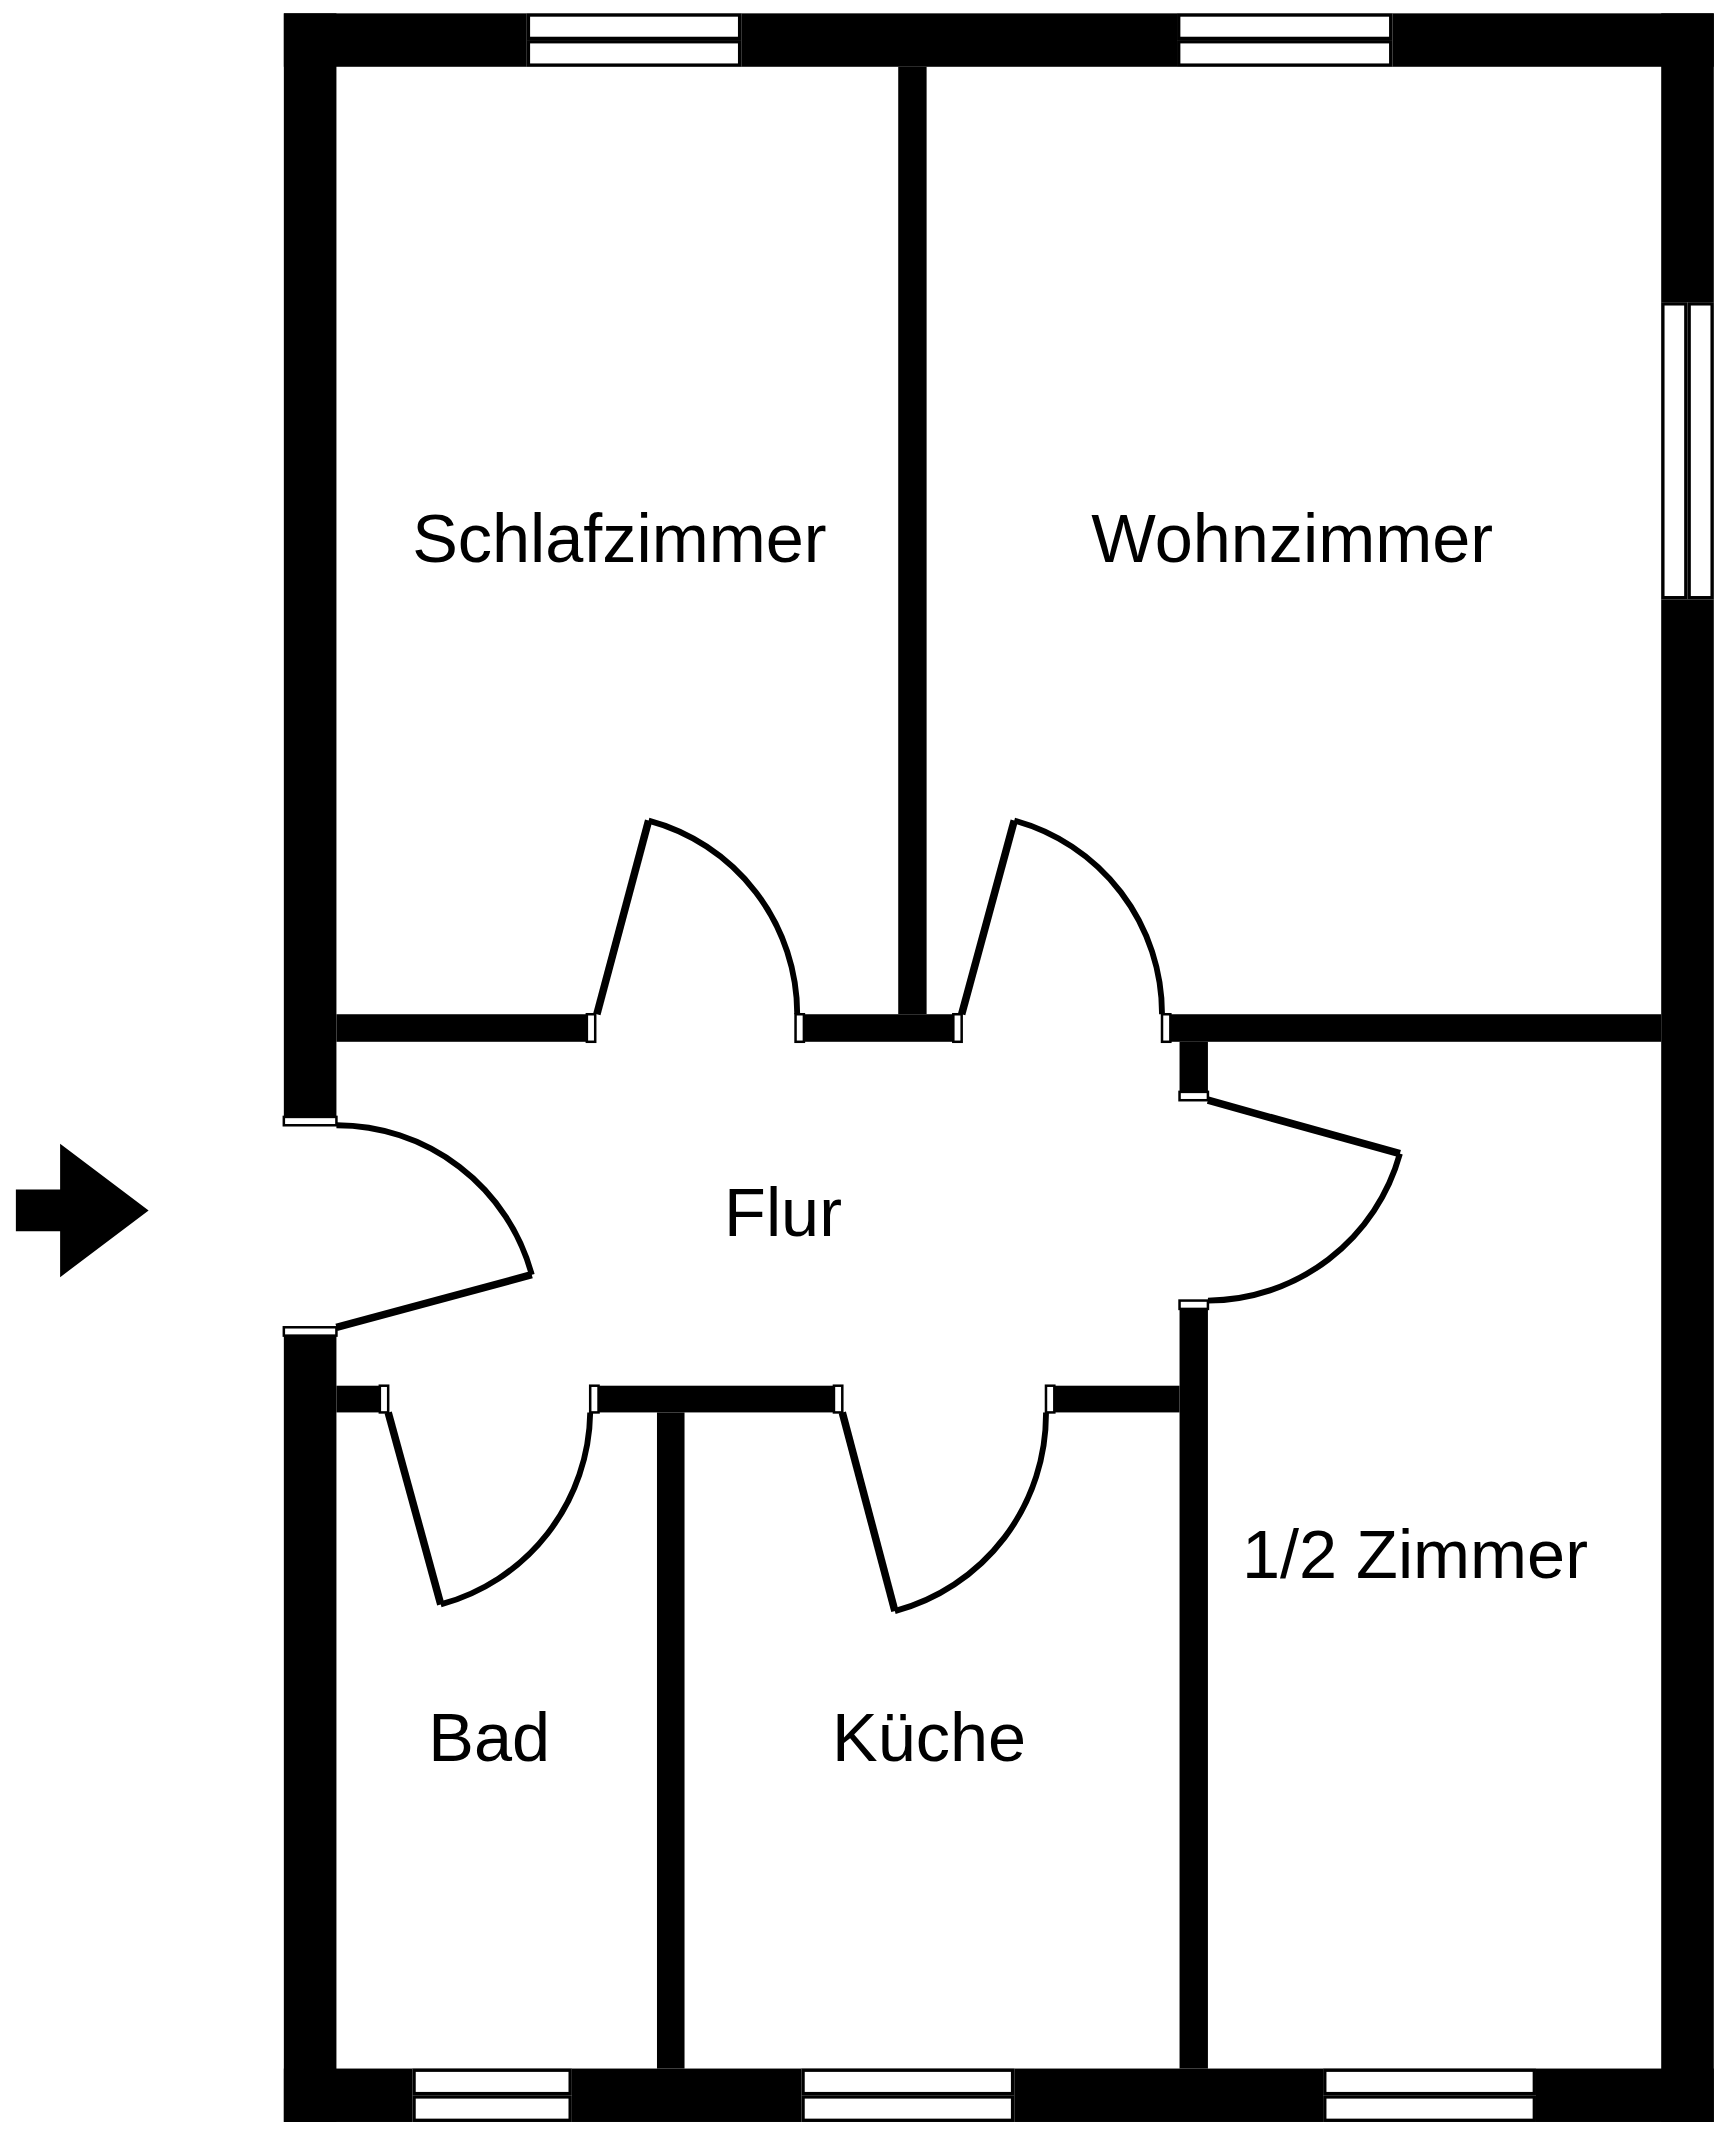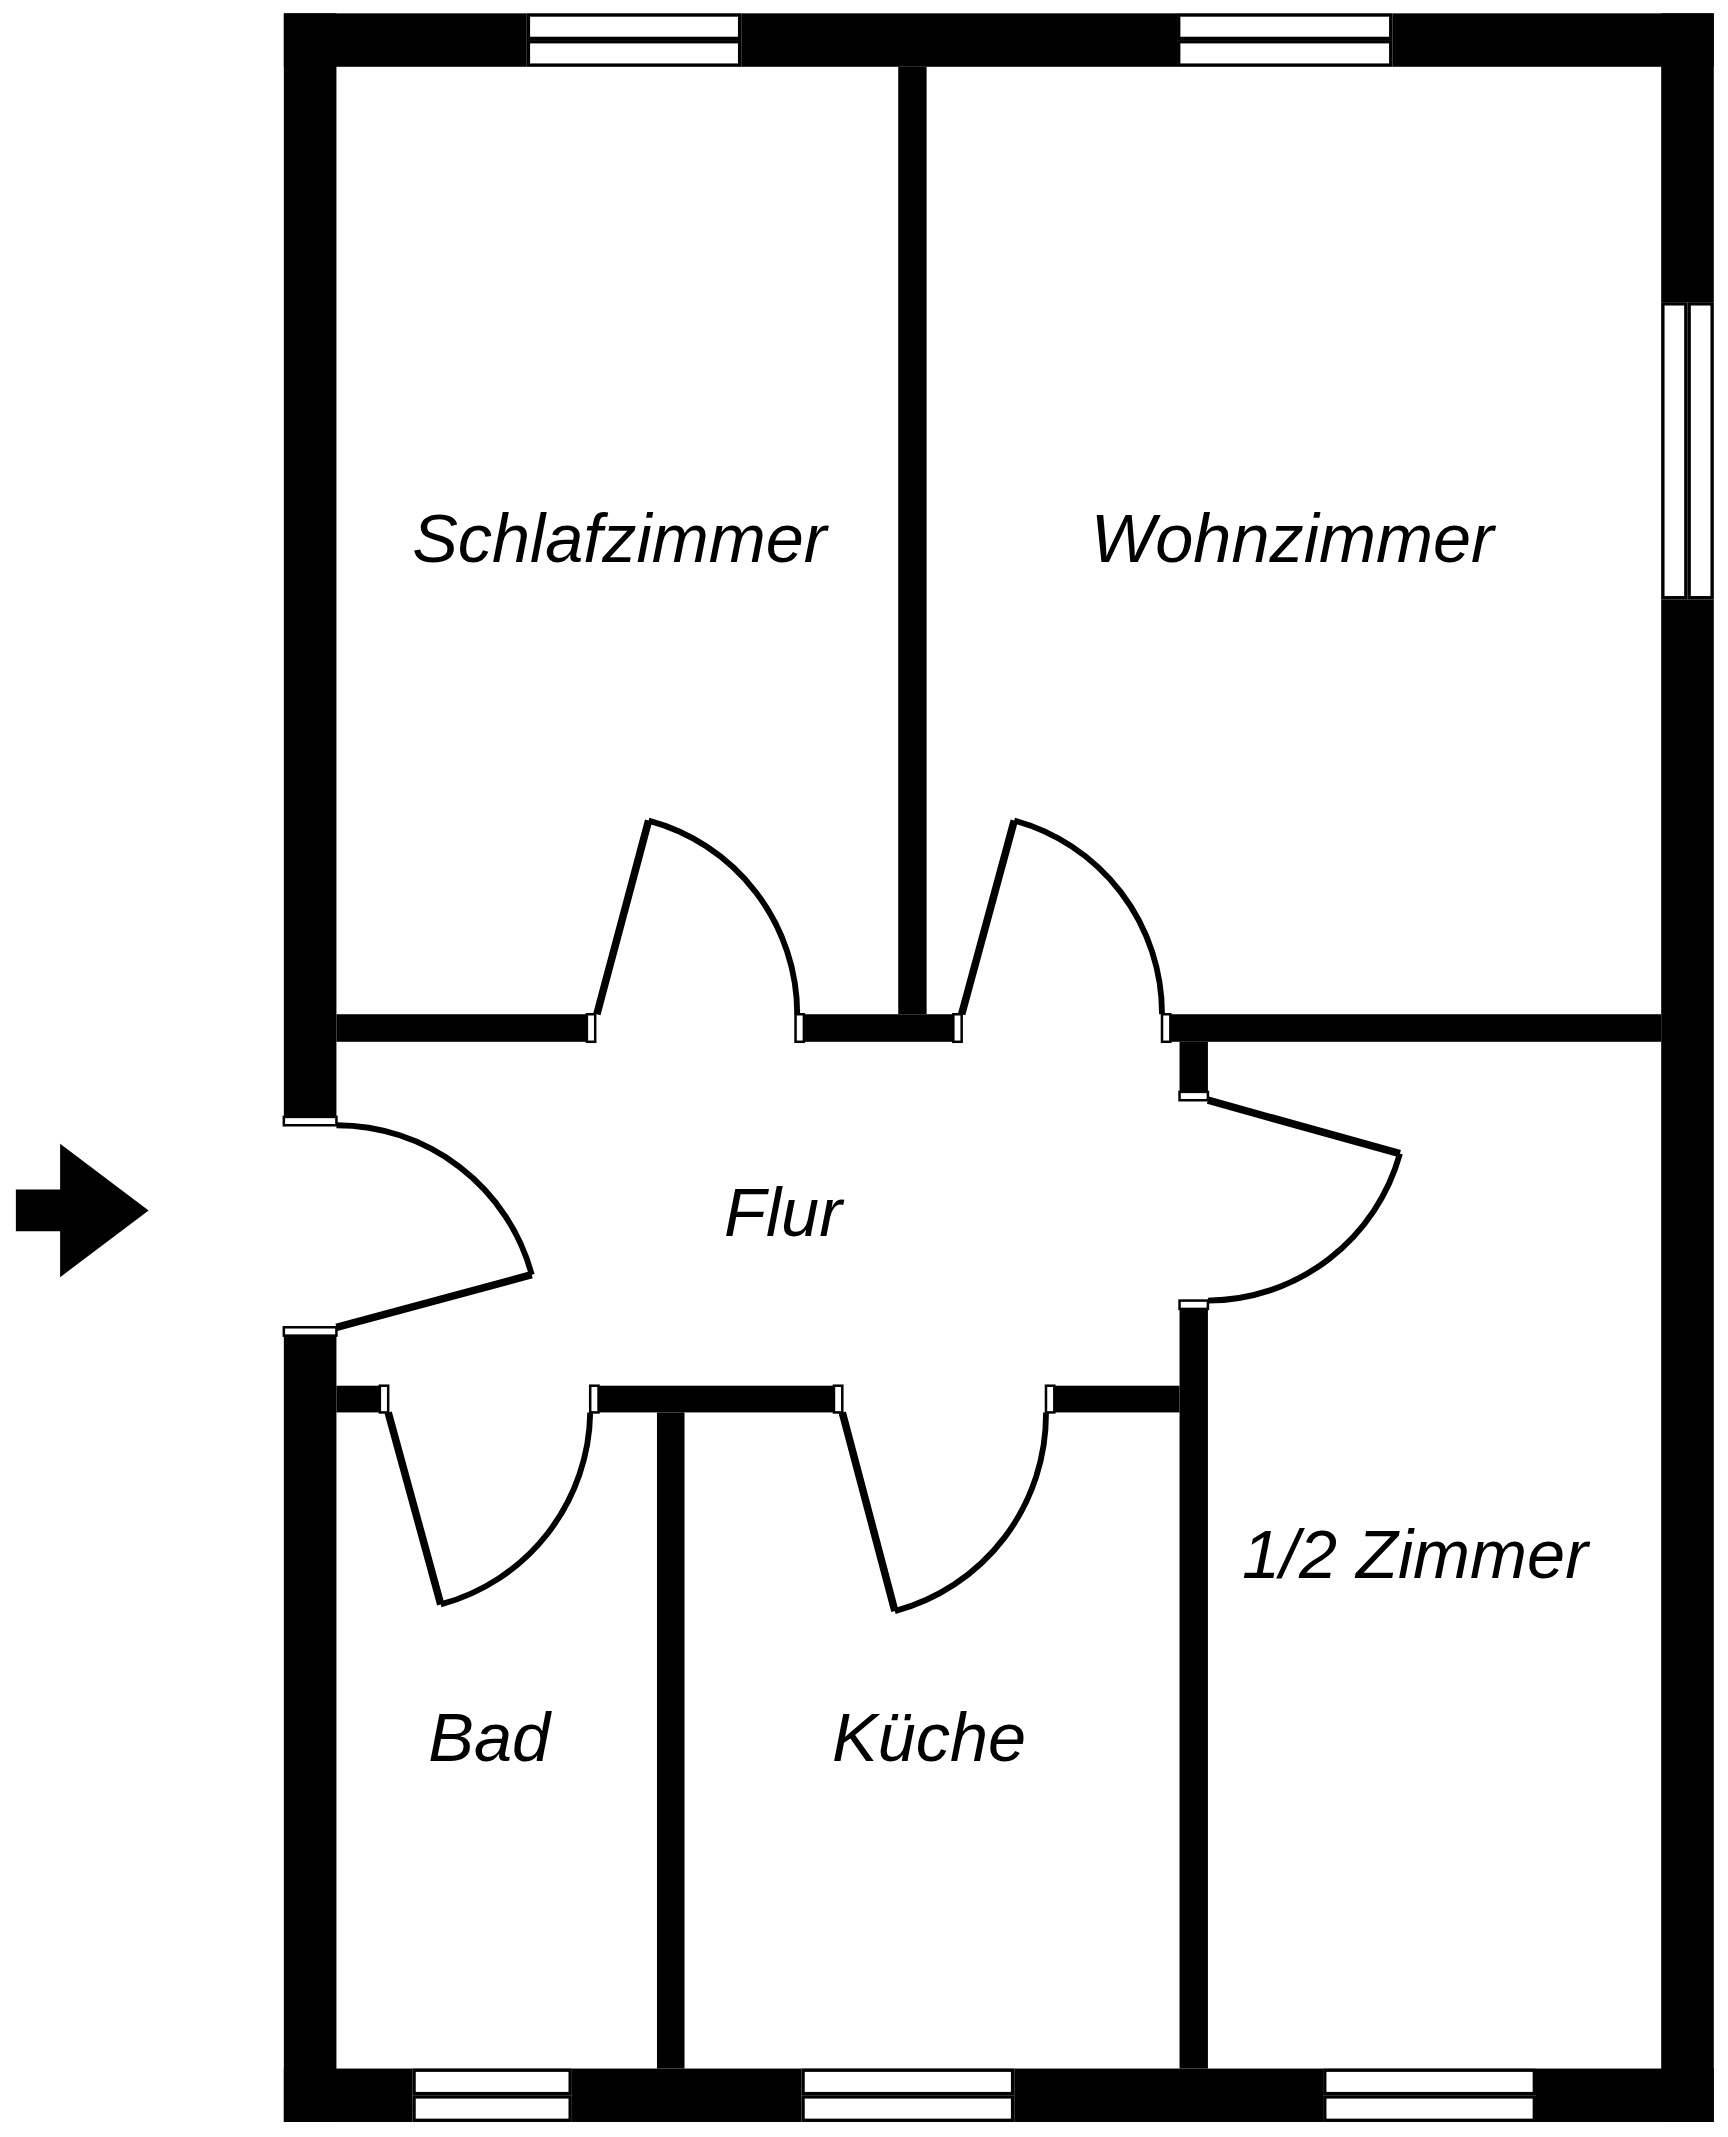--- a/index.html
+++ b/index.html
@@ -8,21 +8,20 @@
     background: #ffffff;
     width: 1728px;
     height: 2137px;
     font-family: "Liberation Sans", sans-serif;
   }
   #plan-wrap {
     position: relative;
     width: 1728px;
     height: 2137px;
     background: #ffffff;
-    font-style: italic;
   }
   svg text {
     font-family: "Liberation Sans", sans-serif;
     fill: #000000;
   }
 </style>
 </head>
 <body>
 
 <div id="plan-wrap">

